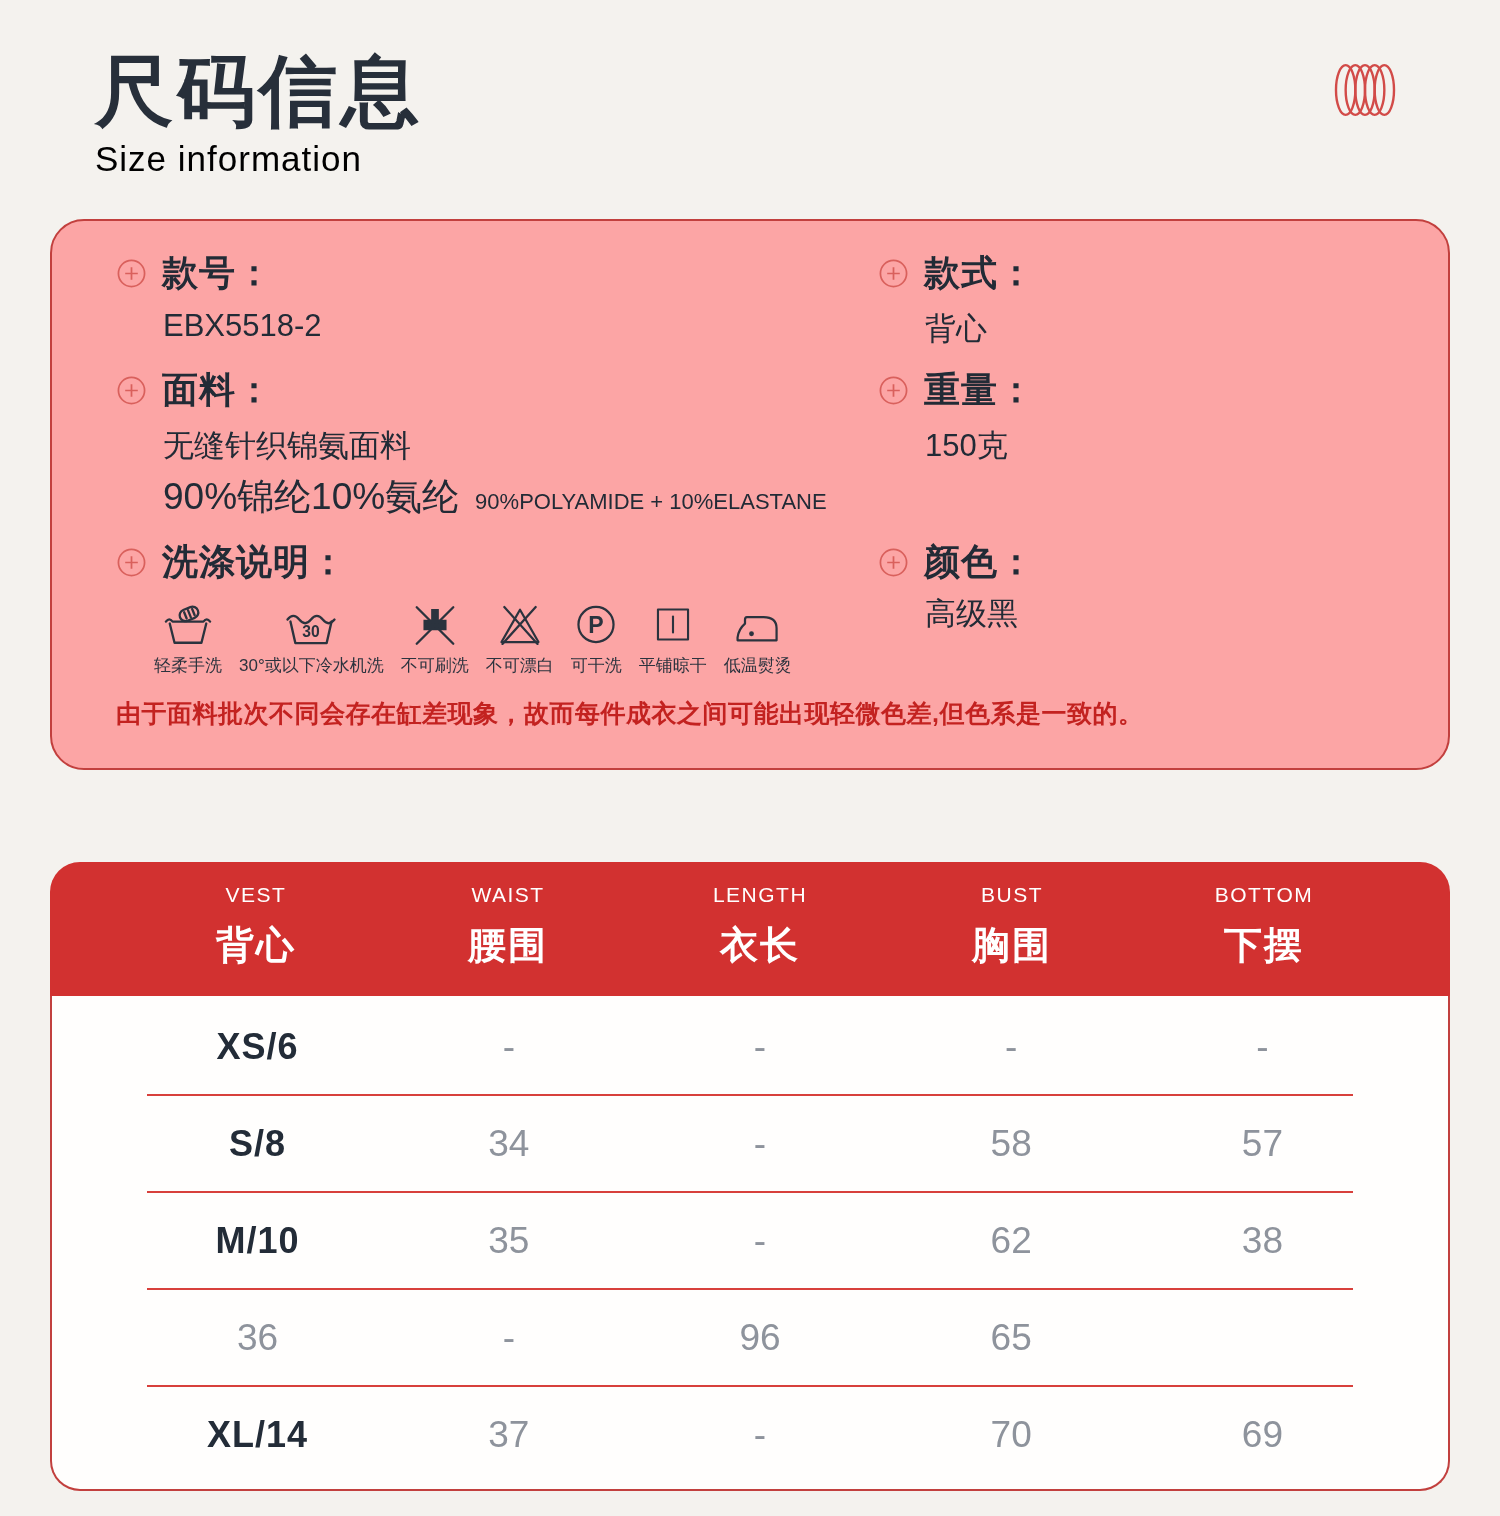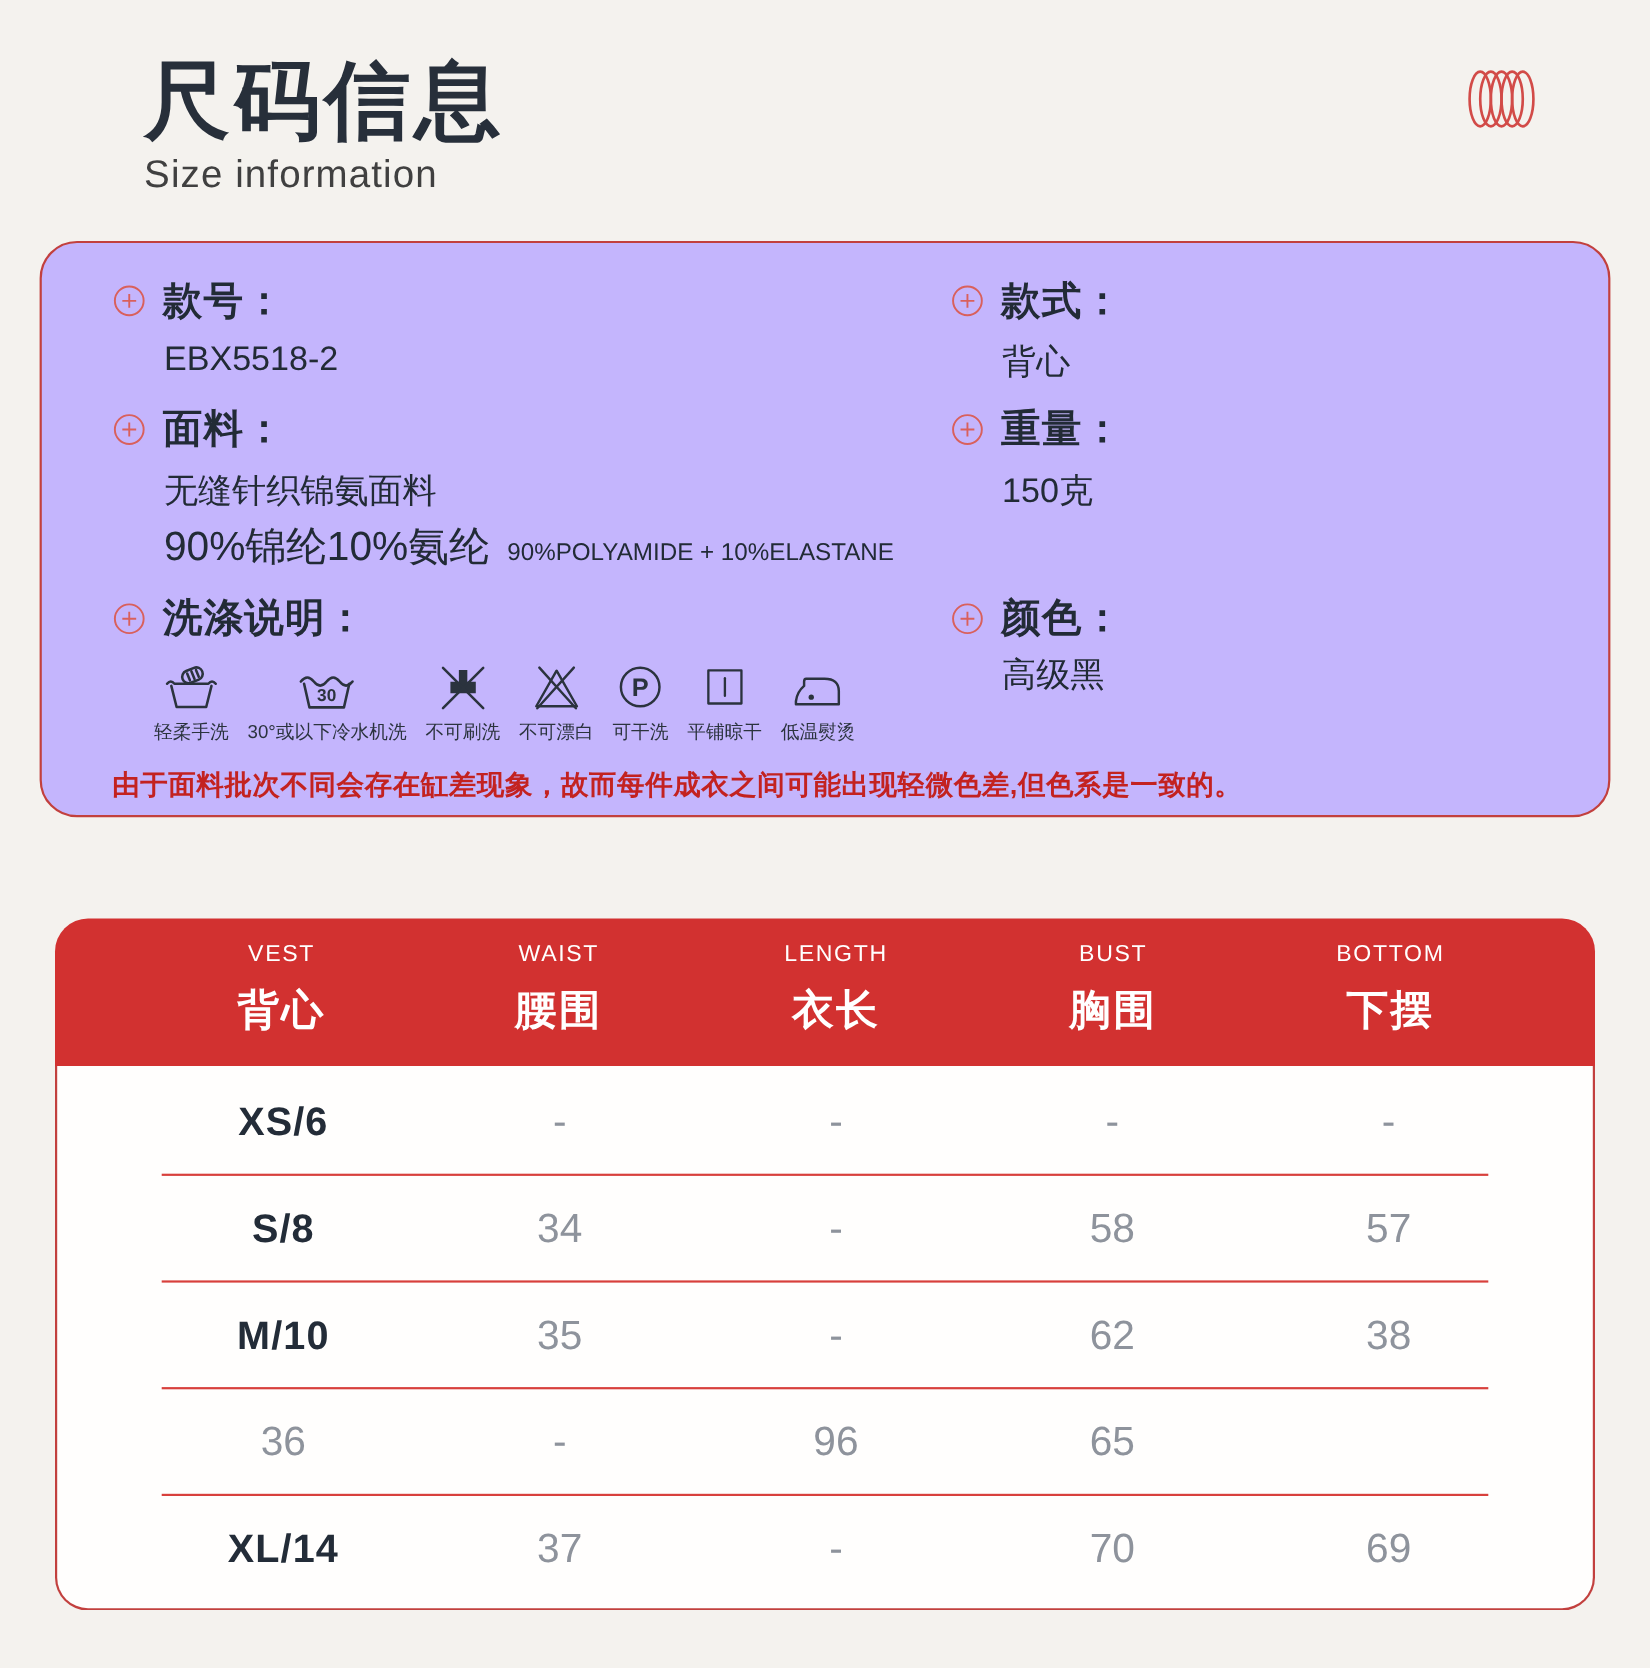--- a/index.html
+++ b/index.html
@@ -5,32 +5,32 @@
   html,body{margin:0;padding:0;}
   body{
     width:1500px;height:1516px;
     background:#f4f2ee;
     font-family:"Liberation Sans","DejaVu Sans",sans-serif;
     color:#272f3a;
     overflow:hidden;
     position:relative;
   }
   
-  .header{position:relative;padding:48px 100px 0 95px;margin-left:36px;}
+  .header{position:relative;padding:48px 100px 0 95px;}
   .title{font-size:78px;font-weight:900;color:#272f3a;letter-spacing:4px;line-height:1.12;}
-  .subtitle{font-size:35px;color:#404040;margin-top:4px;letter-spacing:1px;}
+  .subtitle{font-size:35px;color:#000000;margin-top:4px;letter-spacing:1px;}
   .coil-icon{position:absolute;top:60px;right:100px;width:70px;height:60px;}
 
   
   .info-card{
-    margin:40px 36px 0;
-    background:#c4b5fd;
+    margin:40px 50px 0;
+    background:#fca5a5;
     border:2px solid #c2403e;
     border-radius:34px;
-    padding:28px 50px 11px 64px;
+    padding:28px 50px 38px 64px;
     box-sizing:border-box;
   }
   .card-grid{display:grid;grid-template-columns:762px 1fr;row-gap:16px;}
   .field-head{display:flex;align-items:center;gap:15px;}
   .plus-icon{width:31px;height:31px;flex:none;}
   .field-label{font-size:36px;font-weight:700;color:#222b36;letter-spacing:1px;}
   .field-value{margin-left:47px;margin-top:10px;font-size:31px;color:#222b36;}
   .comp-line{margin-left:47px;margin-top:5px;display:flex;align-items:baseline;gap:16px;}
   .comp-cn{font-size:37px;color:#222b36;}
   .comp-en{font-size:22px;color:#222b36;}

